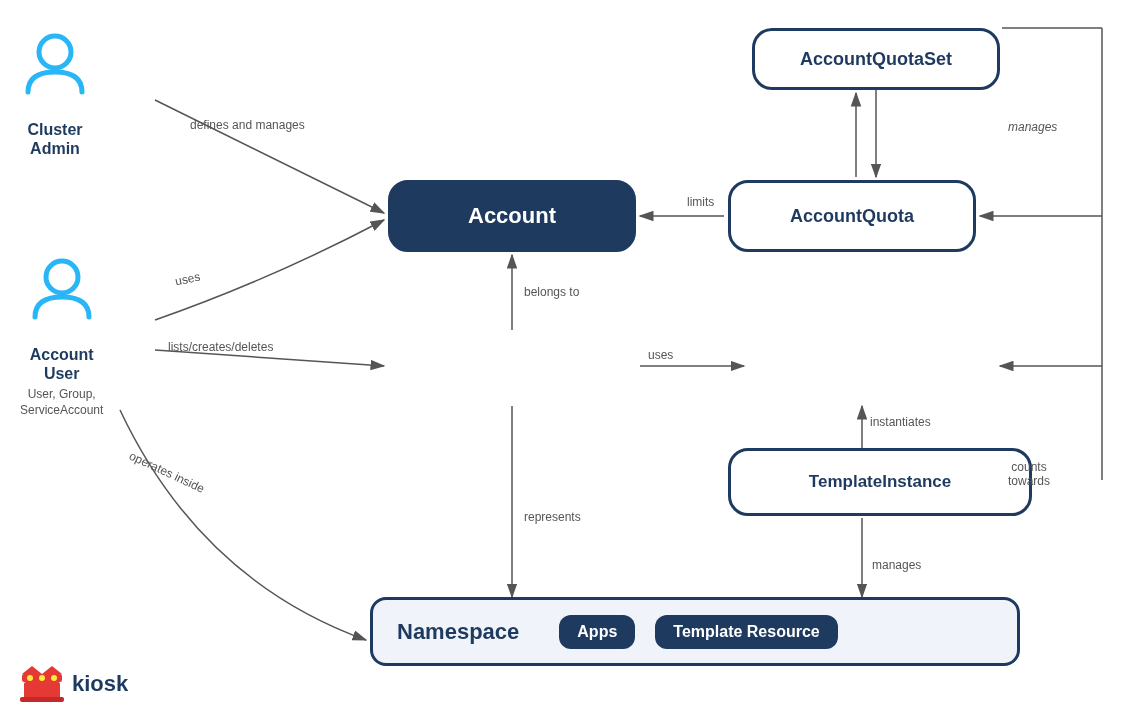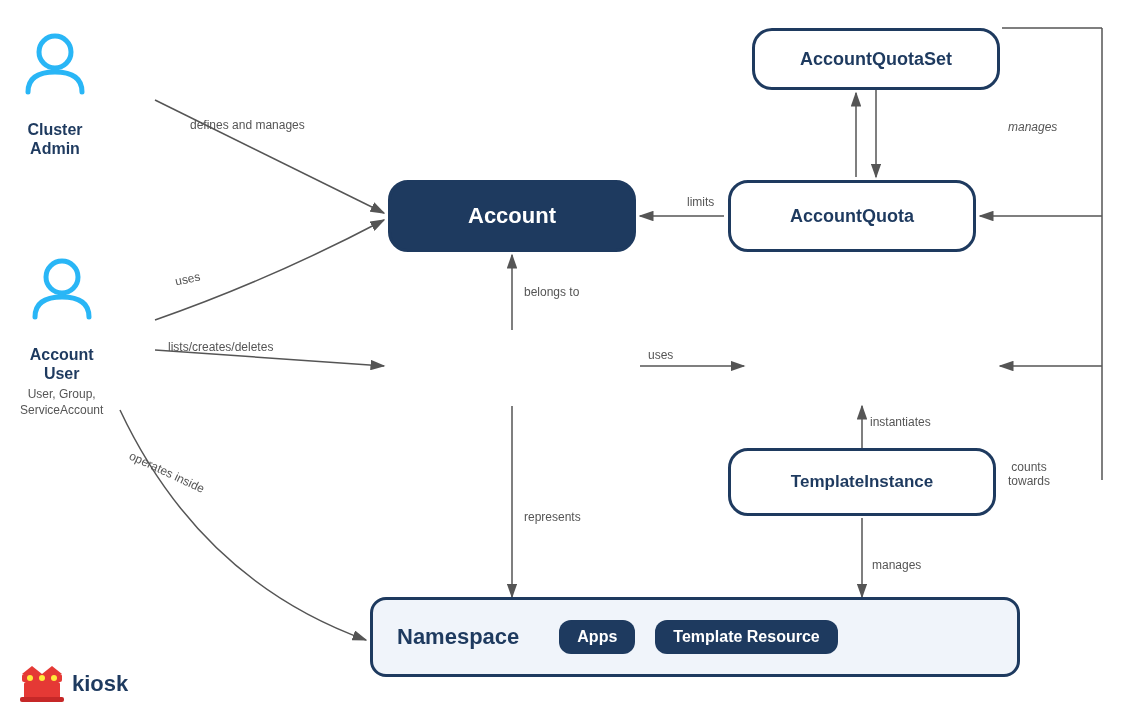--- a/index.html
+++ b/index.html
@@ -205,25 +205,25 @@
   <div class="node node-dark" style="left:388px; top:180px; width:248px; height:72px; font-size:22px;">
     <span>Account</span>
   </div>
 
   <div class="node node-light" style="left:728px; top:180px; width:248px; height:72px;">
     <span>AccountQuota</span>
   </div>
 
 
 
-  <div class="node node-light" style="left:728px; top:448px; width:268px; height:68px; font-size:17px;">
+  <div class="node node-light" style="left:728px; top:448px; width:304px; height:68px; font-size:17px;">
     <span>TemplateInstance</span>
   </div>
 
-  <div class="namespace-box" style="left:370px; top:597px; width:650px; height:80px;">
+  <div class="namespace-box" style="left:370px; top:597px; width:650px; height:69px;">
     <span class="namespace-label">Namespace</span>
     <span class="namespace-badge">Apps</span>
     <span class="namespace-badge">Template Resource</span>
   </div>
 
   <div class="edge-label" style="left:190px; top:118px;">defines and manages</div>
 
   <div class="edge-label" style="left:1008px; top:120px; font-style:italic;">manages</div>
 
   <div class="edge-label" style="left:660px; top:195px;margin-left:27px;">limits</div>

